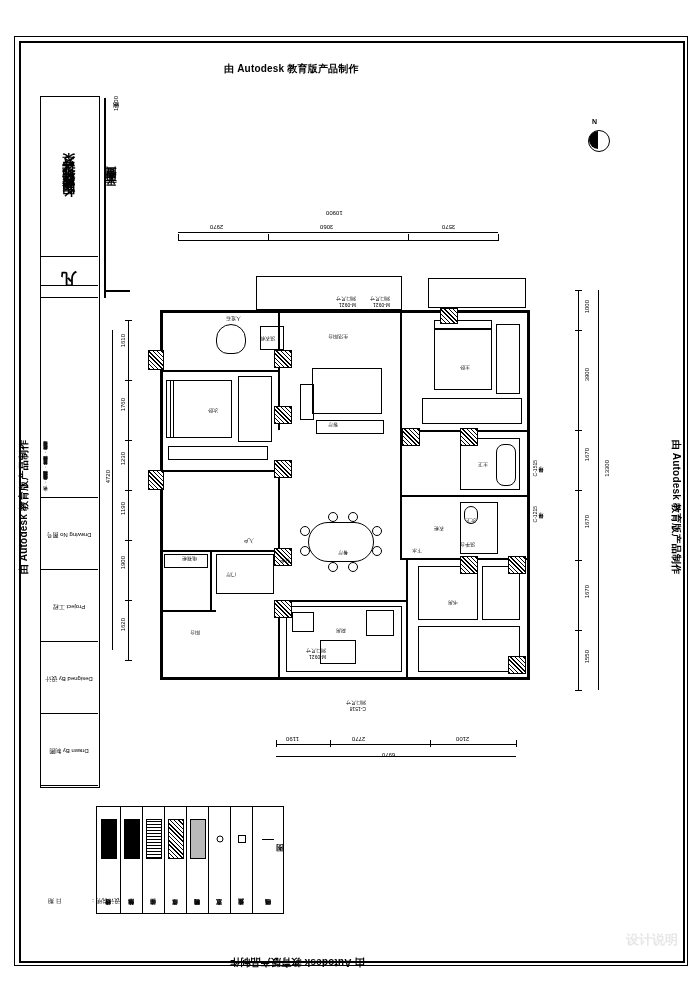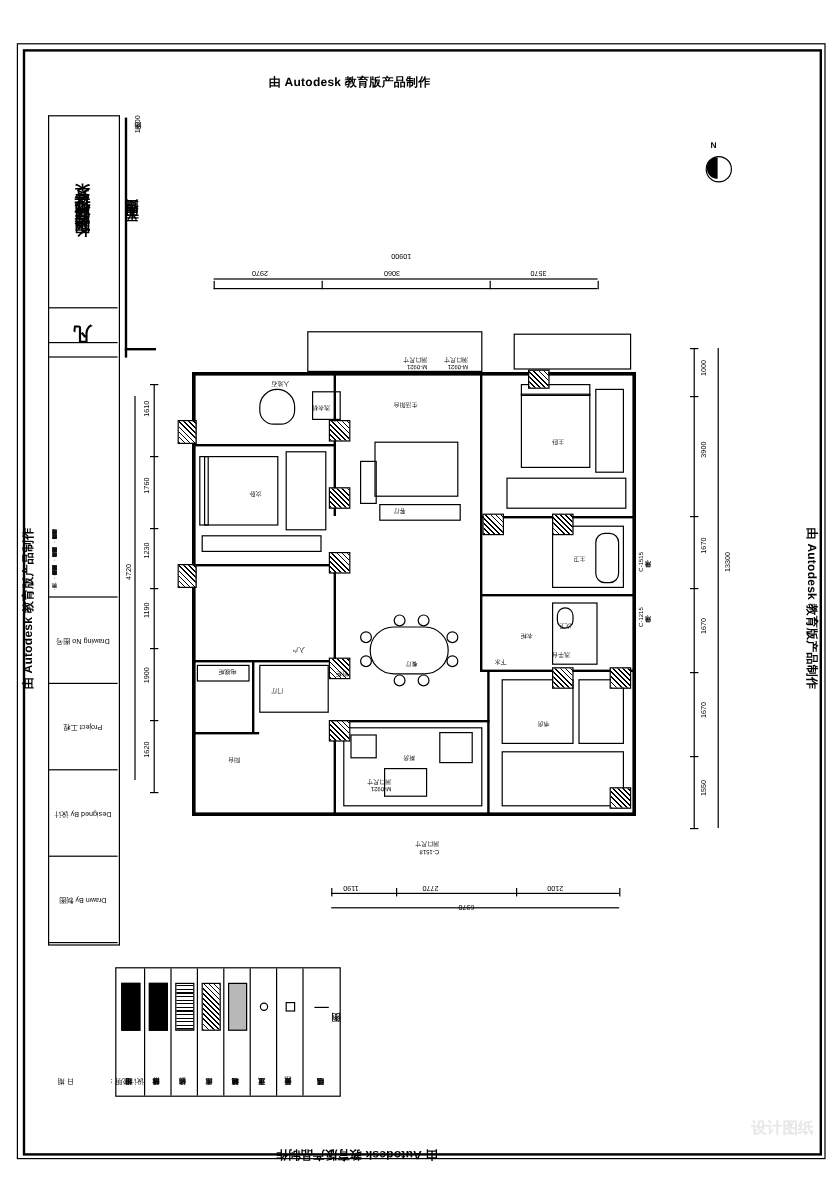--- a/index.html
+++ b/index.html
@@ -352,14 +352,14 @@
       <div class="swatch white" style="top:12px;border:none;">
           <div class="dline"></div>
         </div>
       <div class="hdr"><span>强弱电线路</span></div>
     </div>
   </div>
   <div class="legend-title" style="left:276px;top:858px;">图例</div>
   <div class="lbl" style="left:48px;top:896px;font-size:6px;">日  期</div>
   <div class="lbl" style="left:90px;top:896px;font-size:6px;">设计说明：</div>
 
-  <div class="wm-tag">设计图纸</div>
+  <div class="wm-tag">设计说明</div>
 </div>
 
 </body></html>

